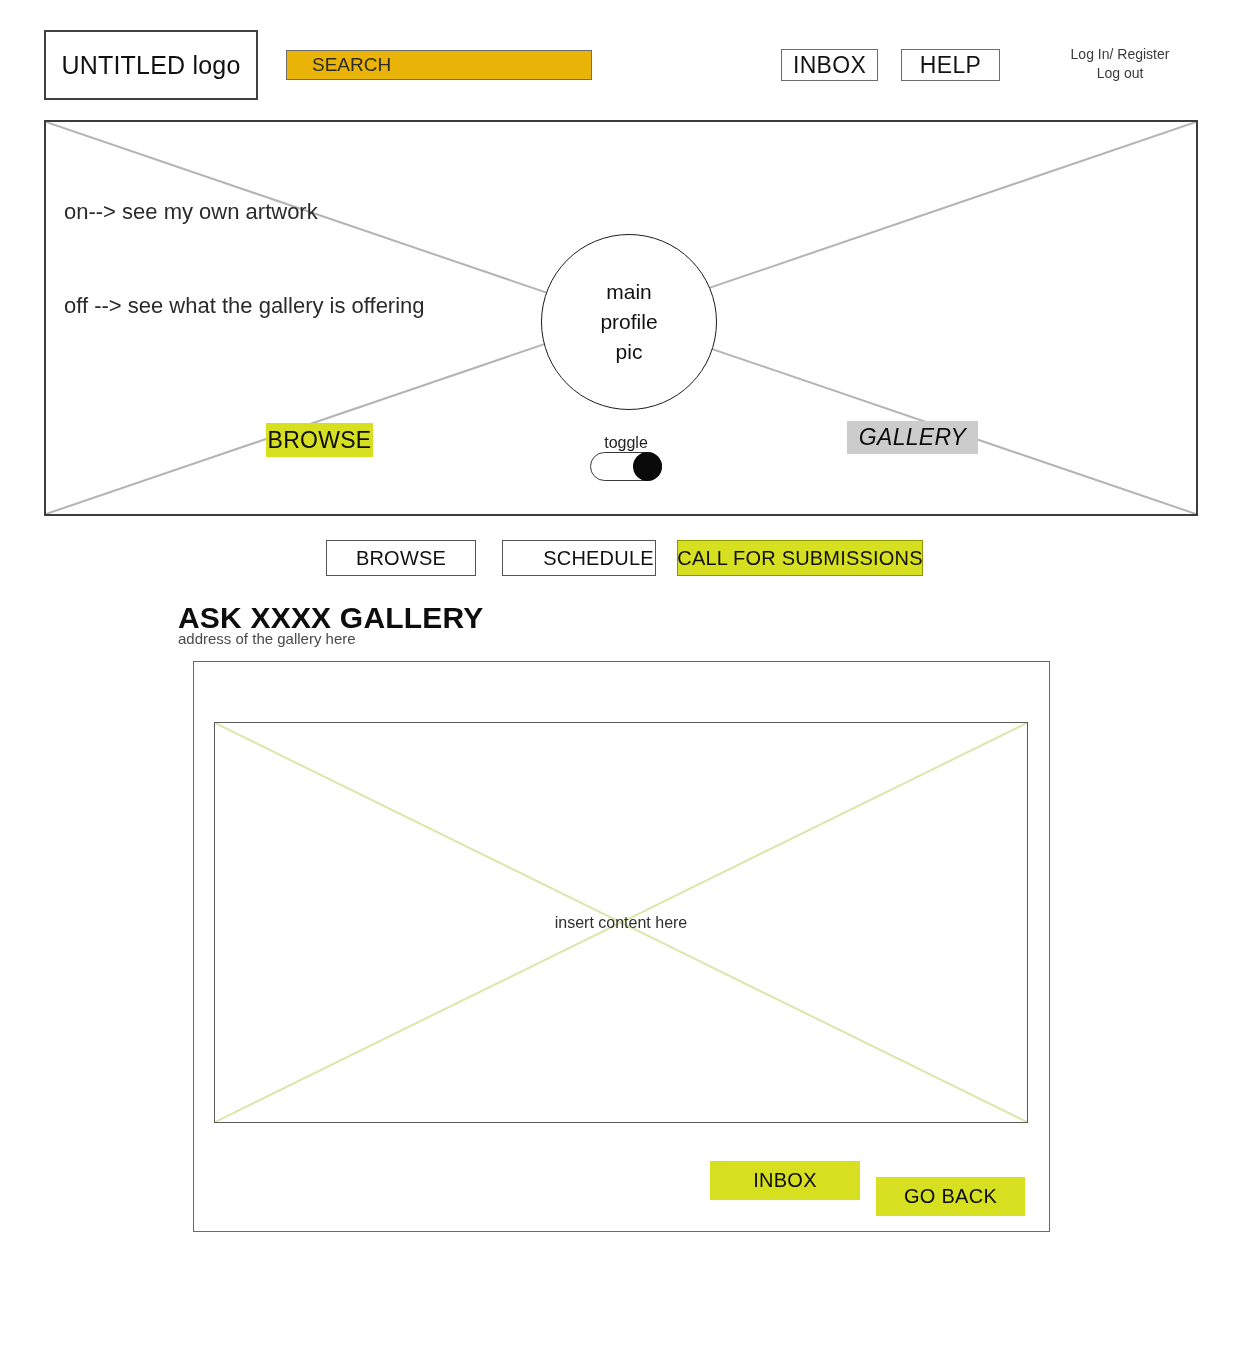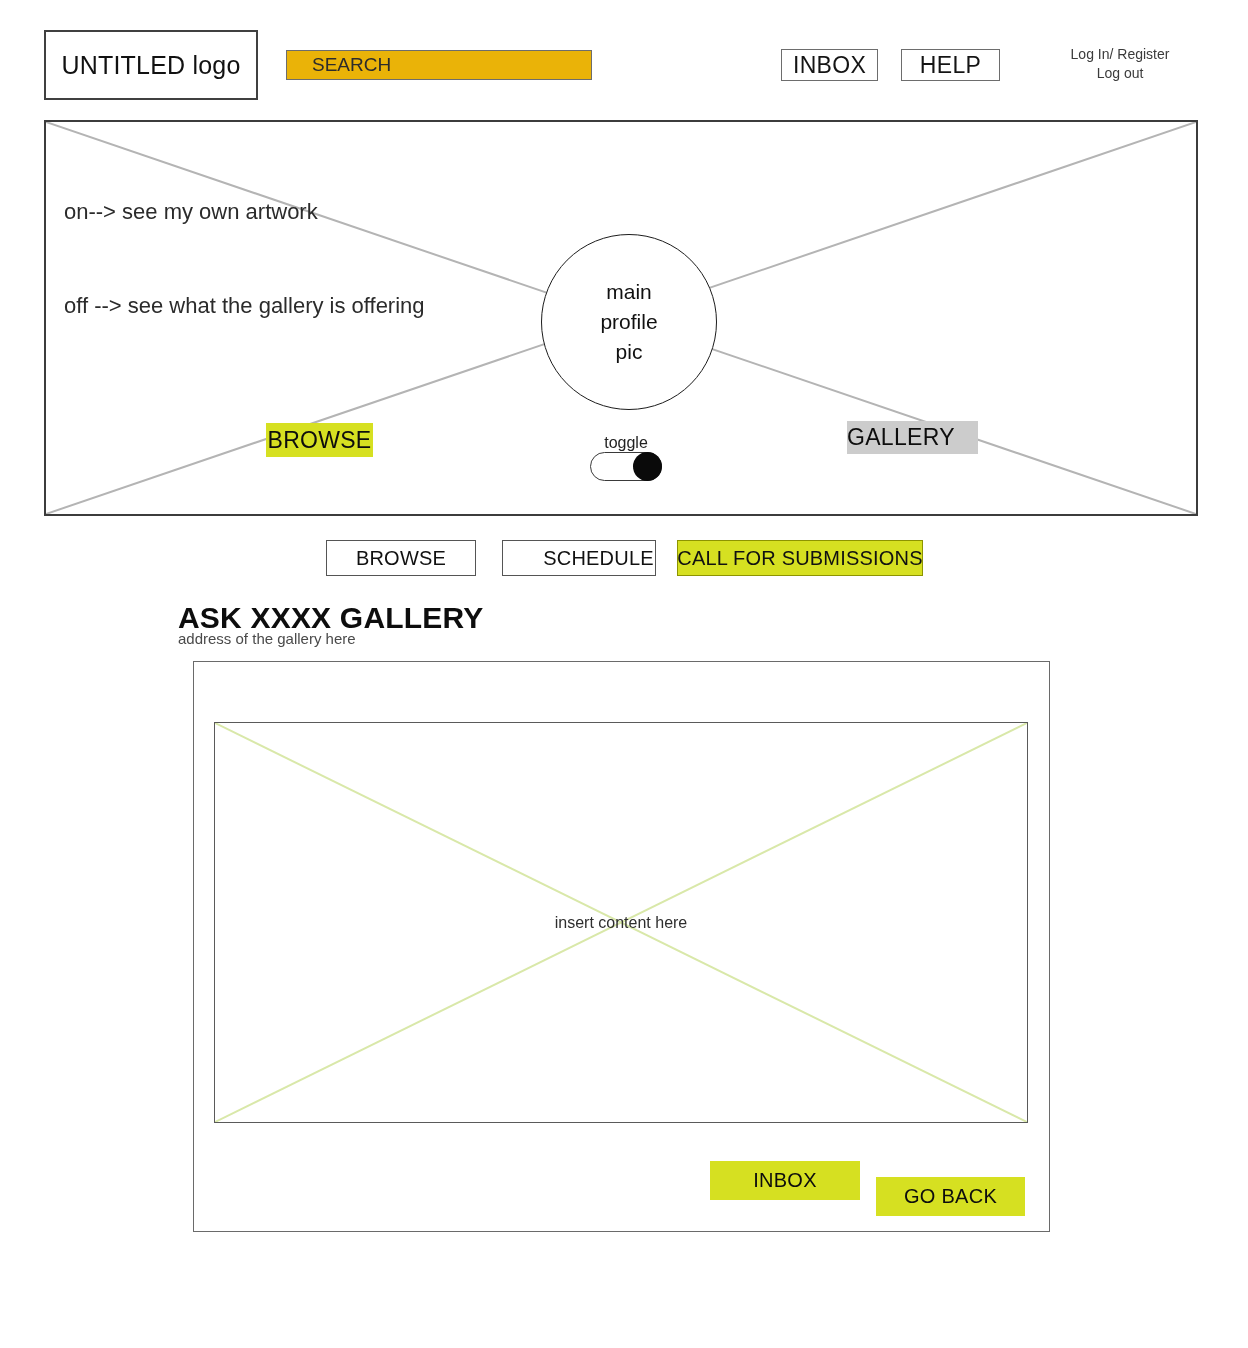--- a/index.html
+++ b/index.html
@@ -141,25 +141,26 @@
     letter-spacing: 0.3px;
     cursor: pointer;
   }
   .gallery-badge {
     position: absolute;
     left: 801px; top: 299px;
     width: 131px; height: 33px;
     background: #cccccc;
     display: flex;
     align-items: center;
-    justify-content: flex-start;
+    justify-content: center;
     font-size: 23px;
     color: #0d0d0d;
     letter-spacing: 0.3px;
     cursor: pointer;
+    font-style: italic;
   }
   #toggle-group {
     position: absolute;
     left: 530px; top: 312px;
     width: 100px;
     text-align: center;
   }
   #toggle-label {
     font-size: 16px;
     color: #222;

